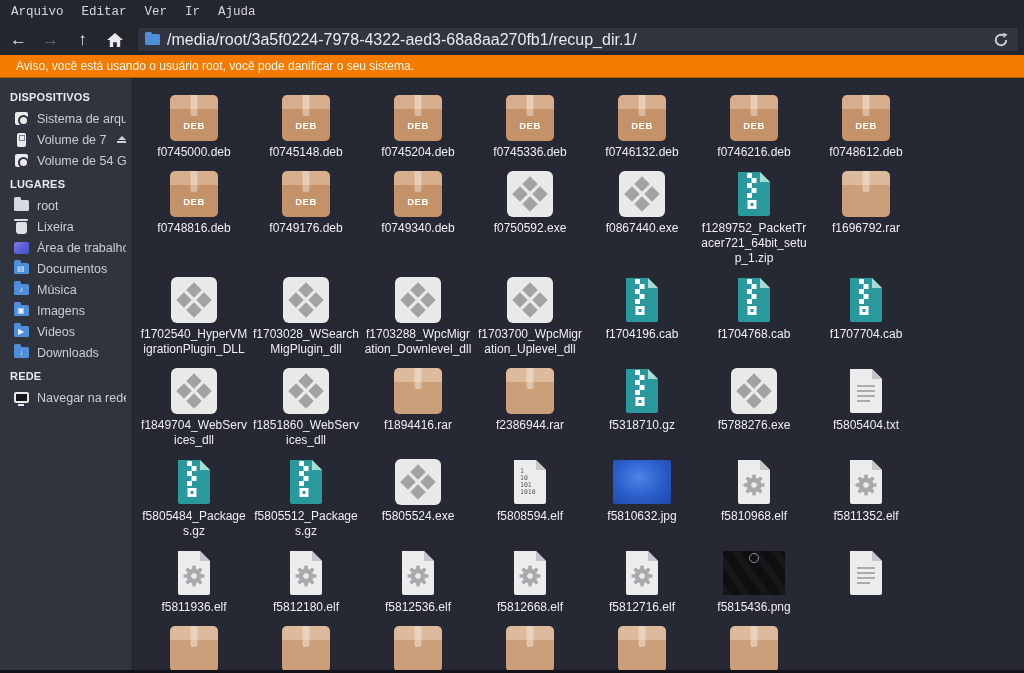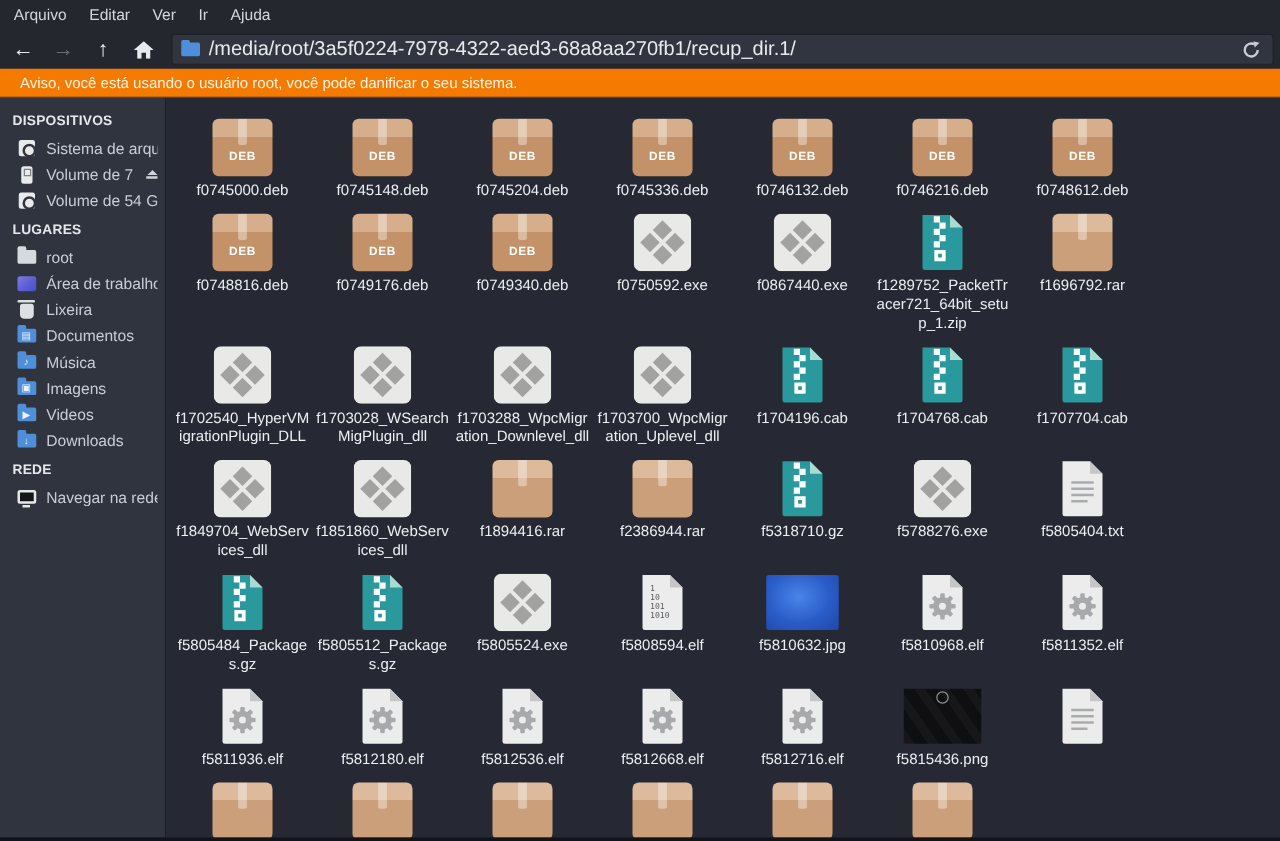--- a/index.html
+++ b/index.html
@@ -1,21 +1,21 @@
 <!DOCTYPE html>
 <html><head>
 <meta charset="utf-8">
 <style>
   * { margin:0; padding:0; box-sizing:border-box; }
   html,body { width:1024px; height:673px; overflow:hidden; background:#1b1d24; }
   body { font-family:"Liberation Sans","DejaVu Sans",sans-serif; }
   .window { width:1024px; height:673px; display:flex; flex-direction:column; background:#24272e; }
 
   
-  .menubar { height:24px; background:#24272e; display:flex; align-items:flex-end; padding-left:2px; flex:none; }
+  .menubar { height:24px; background:#24272e; display:flex; align-items:flex-end; padding-left:2px; flex:none;font-family:Liberation Mono, monospace; }
   .menu-item { color:#d4d7dc; font-size:12.5px; padding:0 9px; height:24px; line-height:24px; cursor:default; }
 
   
   .toolbar { height:31px; background:#24272e; display:flex; align-items:center; padding:0 5px; flex:none; }
   .tb-btn { width:27px; height:25px; display:flex; align-items:center; justify-content:center; border-radius:3px; margin-right:5px; font-size:17px; color:#e8eaed; }
   .tb-btn.disabled { color:#676c77; }
   .pathbar { flex:1; height:25px; margin-left:4px; background:#31353f; border:1px solid #1f222a; border-radius:3px; display:flex; align-items:center; padding:0 7px; gap:7px; }
   .pathbar .ptext { color:#e8eaee; font-size:16px; white-space:nowrap; overflow:hidden; flex:1; }
   .mini-folder { width:15px; height:11px; background:#4f8fd9; border-radius:1.5px; position:relative; flex:none; }
   .mini-folder::before { content:""; position:absolute; top:-2.5px; left:0; width:7px; height:3px; background:#4f8fd9; border-radius:1.5px 1.5px 0 0; }
@@ -142,29 +142,29 @@
         </div>
         <div class="sb-title">LUGARES</div>
         <div class="sb-item">
           <span class="sb-ic">
             <span class="si-folder" style="background:#d6d9dd"></span>
           </span>
           <span class="sb-label">root</span>
         </div>
         <div class="sb-item">
           <span class="sb-ic">
+            <span class="si-trash"></span>
+          </span>
+          <span class="sb-label">Lixeira</span>
+        </div>
+        <div class="sb-item">
+          <span class="sb-ic">
             <span class="si-desktop"></span>
           </span>
           <span class="sb-label">Área de trabalho</span>
-        </div>
-        <div class="sb-item">
-          <span class="sb-ic">
-            <span class="si-trash"></span>
-          </span>
-          <span class="sb-label">Lixeira</span>
         </div>
         <div class="sb-item">
           <span class="sb-ic">
             <span class="si-folder" style="background:#4f8fd9">
               <span class="emb">▤</span>
             </span>
           </span>
           <span class="sb-label">Documentos</span>
         </div>
         <div class="sb-item">

